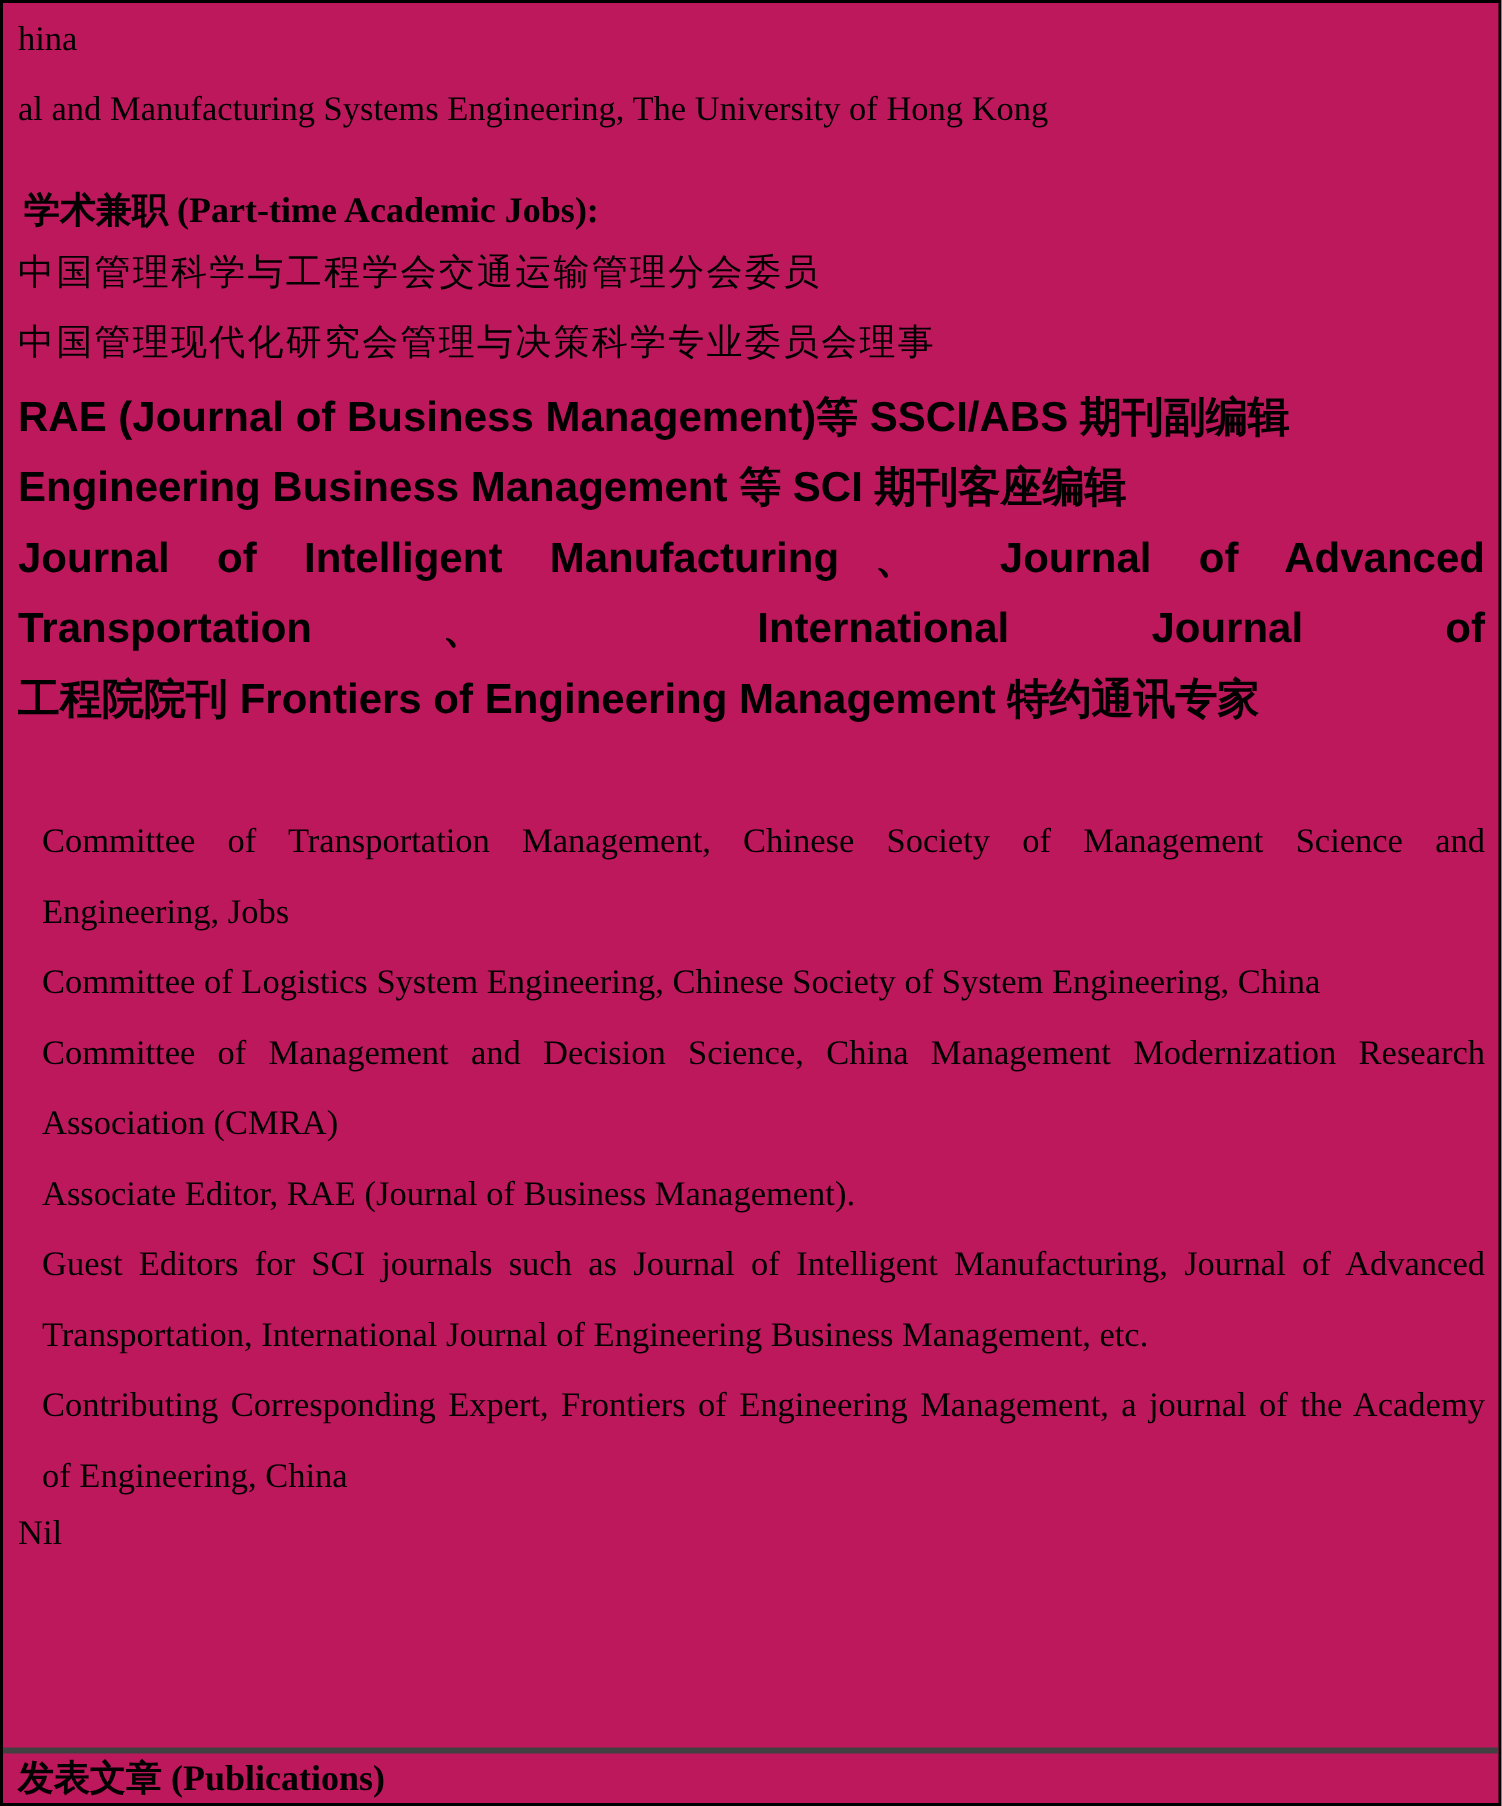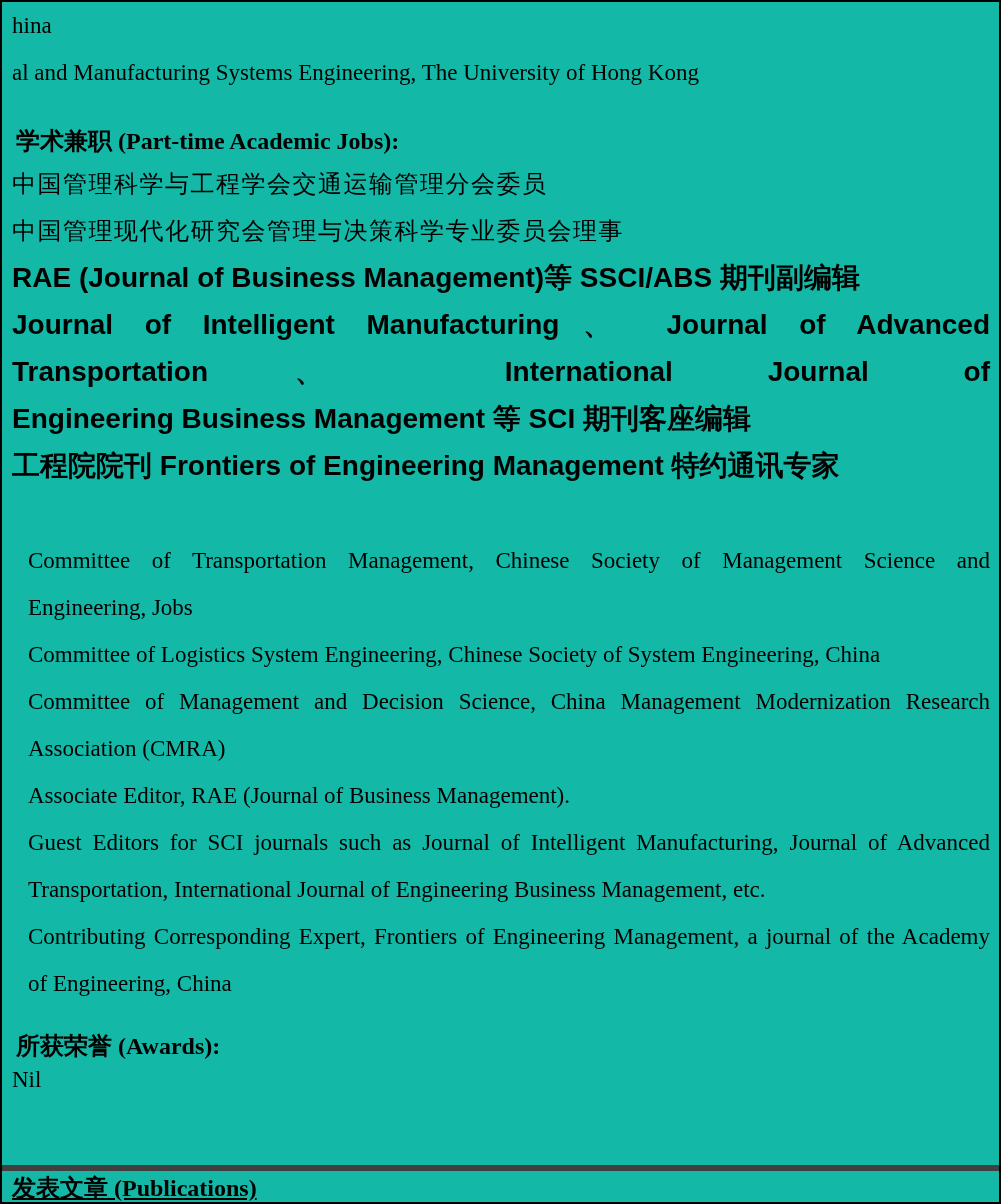--- a/index.html
+++ b/index.html
@@ -6,49 +6,48 @@
     margin: 0;
     padding: 0;
     background: #ffffff;
   }
   .page {
     position: relative;
     width: 1001px;
     height: 1204px;
     box-sizing: border-box;
     border: 2px solid #000000;
-    background: #14b8a6;
+    background: #be185d;
     color: #000000;
     display: flex;
     flex-direction: column;
     overflow: hidden;
   }
   .main-cell {
     flex: 1 1 auto;
     padding: 0 9px 0 10px;
     overflow: hidden;
   }
   .pub-cell {
     flex: 0 0 auto;
     height: 37px;
-    border-top: 6px solid #404040;
+    border-top: 4px solid #404040;
     padding: 1px 8px 0 10px;
     box-sizing: border-box;
-    text-decoration: underline;
   }
   .ln {
     white-space: normal;
     line-height: 47px;
   }
   .serif {
     font-family: "Liberation Serif", "DejaVu Serif", serif;
     font-size: 23px;
   }
   .kai {
-    font-family: Liberation Sans, sans-serif;
+    font-family: Liberation Mono, monospace;
     font-size: 24px;
     letter-spacing: 1.5px;
   }
   .sans {
     font-family: "Liberation Sans", "DejaVu Sans", sans-serif;
     font-size: 28px;
     font-weight: bold;
   }
   .just {
     text-align: justify;
@@ -83,38 +82,37 @@
 
     <div class="ln serif">hina</div>
     <div class="ln serif">al and Manufacturing Systems Engineering, The University of Hong Kong</div>
 
     <h3 class="heading heading-parttime">学术兼职 (Part-time Academic Jobs):</h3>
 
     <div class="ln kai">中国管理科学与工程学会交通运输管理分会委员</div>
     <div class="ln kai">中国管理现代化研究会管理与决策科学专业委员会理事</div>
 
     <div class="ln sans">RAE (Journal of Business Management)等 SSCI/ABS 期刊副编辑</div>
+    <div class="ln sans">Engineering Business Management 等 SCI 期刊客座编辑</div>
     <div class="ln sans just">Journal of Intelligent Manufacturing、 Journal of Advanced Transportation、 International Journal of</div>
-    <div class="ln sans">Engineering Business Management 等 SCI 期刊客座编辑</div>
     <div class="ln sans">工程院院刊 Frontiers of Engineering Management 特约通讯专家</div>
 
     <div class="english-block">
       <div class="ln serif just">Committee of Transportation Management, Chinese Society of Management Science and</div>
       <div class="ln serif">Engineering, Jobs</div>
       <div class="ln serif">Committee of Logistics System Engineering, Chinese Society of System Engineering, China</div>
       <div class="ln serif just">Committee of Management and Decision Science, China Management Modernization Research</div>
       <div class="ln serif">Association (CMRA)</div>
       <div class="ln serif">Associate Editor, RAE (Journal of Business Management).</div>
       <div class="ln serif just">Guest Editors for SCI journals such as Journal of Intelligent Manufacturing, Journal of Advanced</div>
       <div class="ln serif">Transportation, International Journal of Engineering Business Management, etc.</div>
       <div class="ln serif just">Contributing Corresponding Expert, Frontiers of Engineering Management, a journal of the Academy</div>
       <div class="ln serif">of Engineering, China</div>
     </div>
 
-    <h3 class="heading heading-awards">所获荣誉 (Awards):</h3>
     <div class="ln serif nil-line">Nil</div>
 
   </div>
 
   <div class="pub-cell">
     <h3 class="pub-heading">发表文章 (Publications)</h3>
   </div>
 
 </div>
 

